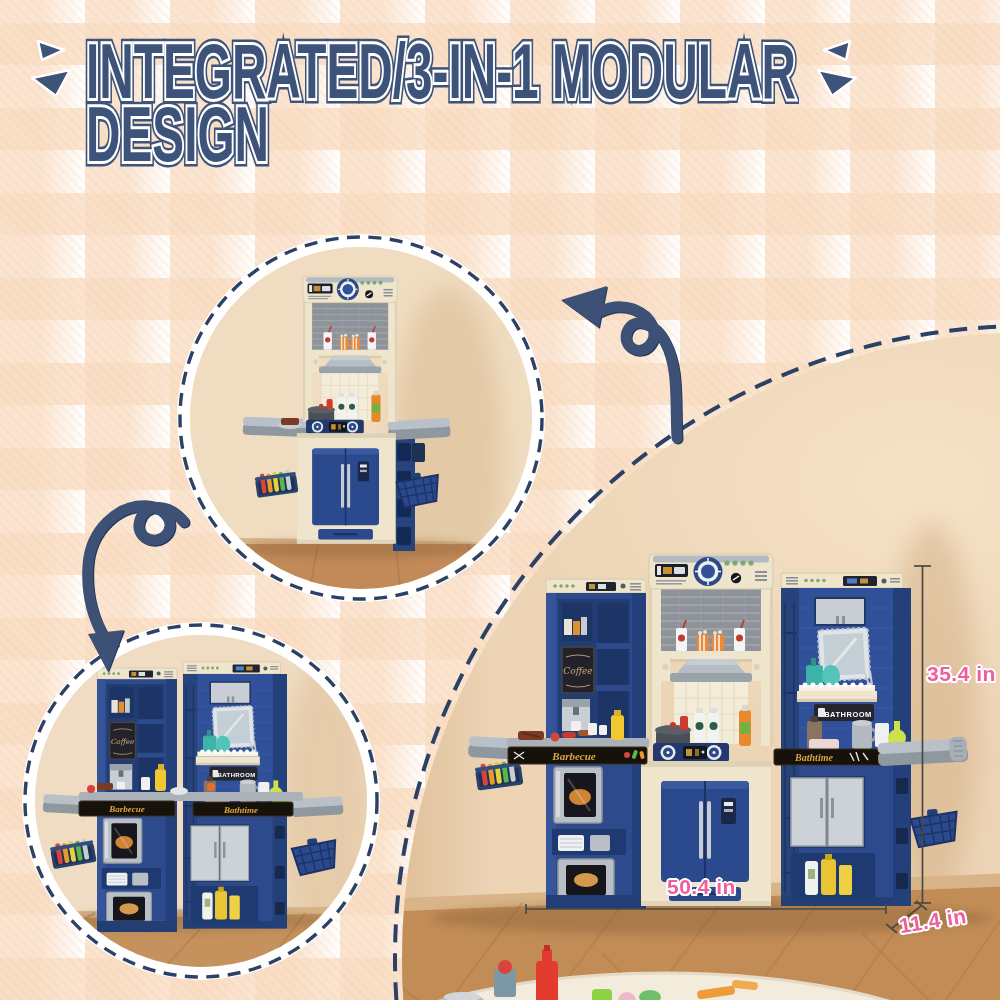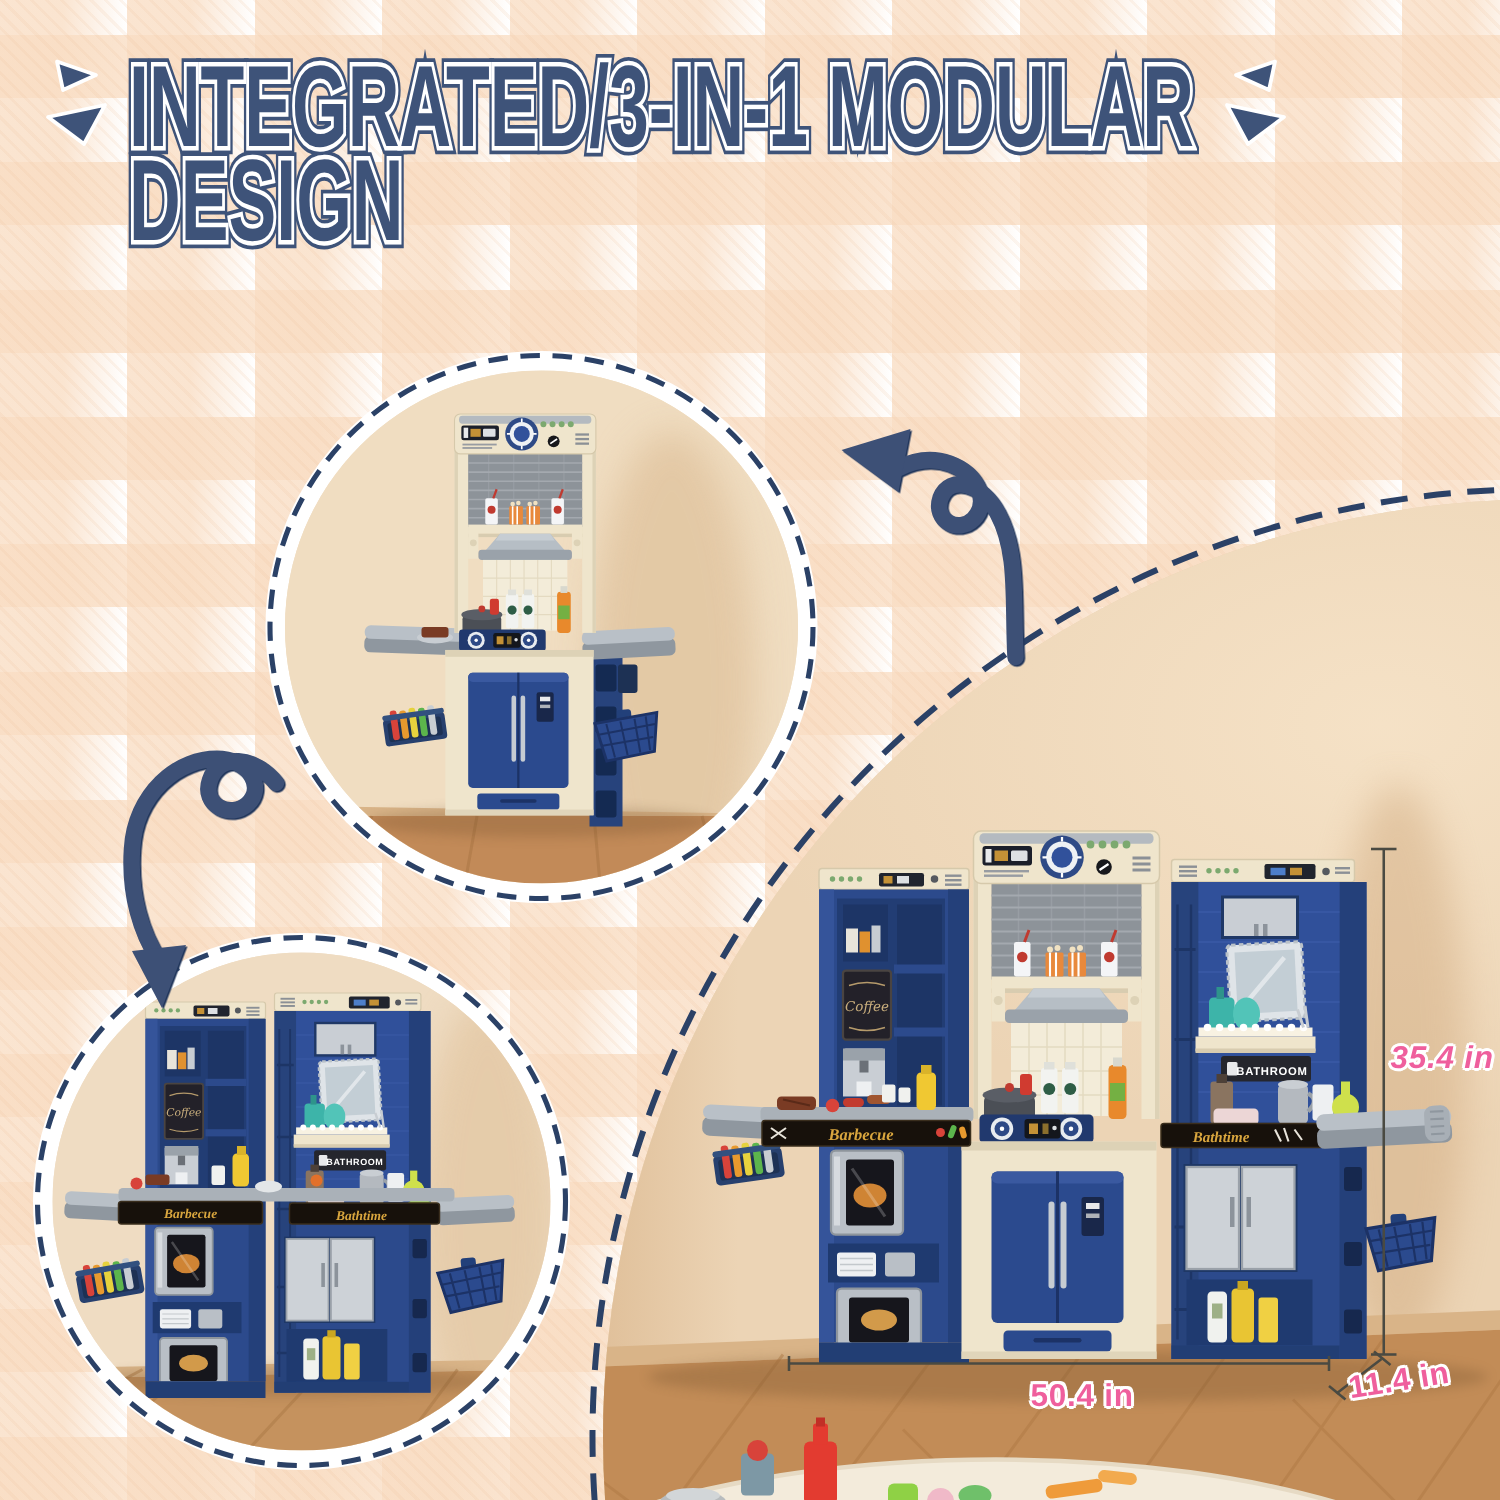--- a/index.html
+++ b/index.html
@@ -34,22 +34,22 @@
   .circle-two{left:22px;top:622px;width:358px;height:358px;}
   .circle-two .photo{left:13px;top:13px;width:332px;height:332px;background:#efdcc2;}
   
   .arrow{position:absolute;z-index:5;}
   .arrow-top{left:545px;top:272px;}
   .arrow-left{left:58px;top:492px;}
   .dim-overlay{position:absolute;left:0;top:0;width:1000px;height:1000px;z-index:3;pointer-events:none;}
   .dim-label{position:absolute;z-index:3;font-weight:bold;font-size:21px;color:#ef5f9d;letter-spacing:0.5px;
     text-shadow:-2px 0 0 #fff,2px 0 0 #fff,0 -2px 0 #fff,0 2px 0 #fff,
                 -1.5px -1.5px 0 #fff,1.5px -1.5px 0 #fff,-1.5px 1.5px 0 #fff,1.5px 1.5px 0 #fff;}
-  .dim-height{left:927px;top:694px;font-style:italic;}
-  .dim-width{left:667px;top:919px;margin-left:20px;}
+  .dim-height{left:927px;top:662px;}
+  .dim-width{left:667px;top:875px;}
   .dim-depth{left:899px;top:909px;transform:rotate(-9deg);}
 </style>
 </head>
 <body>
 
 <div class="stage">
 
   <svg class="deco deco-left" width="56" height="64" viewBox="0 0 56 64">
     <polygon points="12,3 38,12 16,22" fill="#3e5379" stroke="#fff" stroke-width="2.5" stroke-linejoin="round"></polygon>
     <polygon points="44,32 30,58 6,40" fill="#3e5379" stroke="#fff" stroke-width="2.5" stroke-linejoin="round"></polygon>

